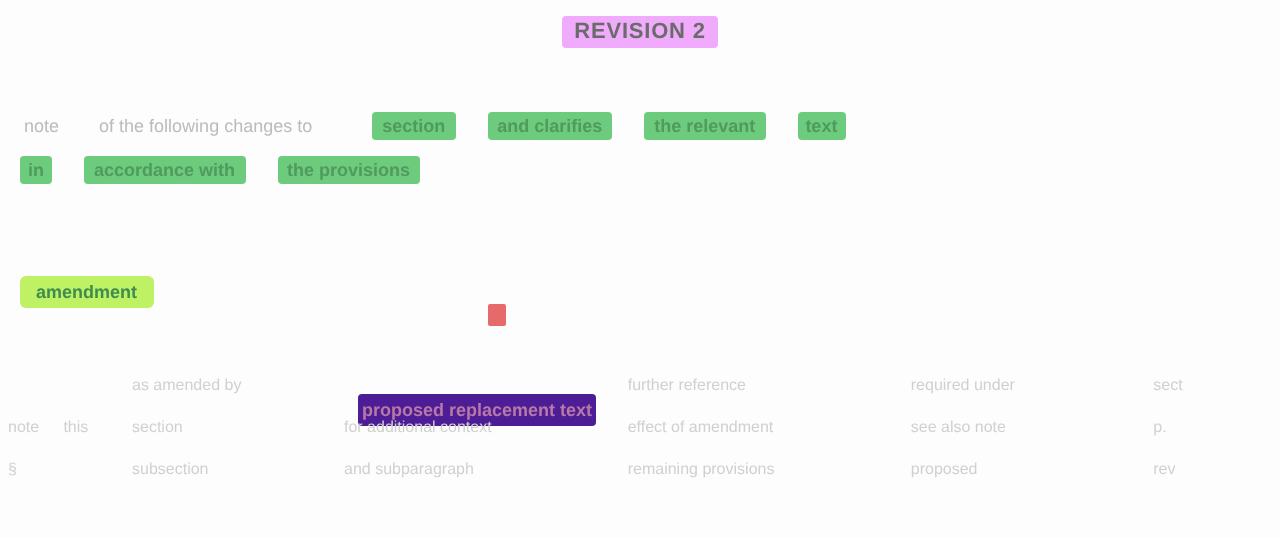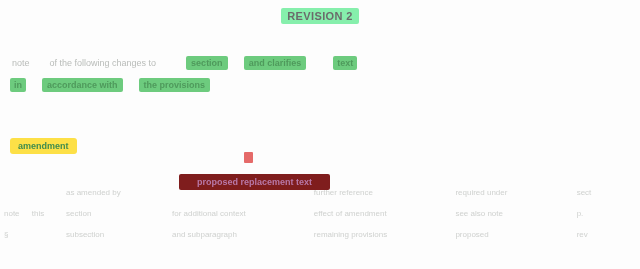--- a/index.html
+++ b/index.html
@@ -22,21 +22,21 @@
     left: 0; top: 6px;
     width: 640px;
     text-align: center;
   }
   .title {
     display: inline-block;
     font-size: 11px;
     font-weight: bold;
     color: #6b6b6b;
     letter-spacing: 0.4px;
-    background: #86efac;
+    background: #f0abfc;
     padding: 2px 6px;
     border-radius: 2px;
     white-space: nowrap;
   }
 
   
   .diff-block {
     position: absolute;
     left: 10px; top: 52px;
     width: 624px;
@@ -71,21 +71,21 @@
     padding: 2px 4px;
     font-weight: bold;
   }
   .gap-sm { width: 6px; display: inline-block; }
   .gap-md { width: 18px; display: inline-block; }
 
   
   .standalone-ins {
     position: absolute;
     left: 10px; top: 138px;
-    background: #fde047;
+    background: #bef264;
     color: #3f8c4e;
     font-size: 9px;
     font-weight: bold;
     padding: 3px 8px;
     border-radius: 3px;
     white-space: nowrap;
   }
 
   
   .red-marker {
@@ -93,25 +93,25 @@
     left: 244px; top: 152px;
     width: 9px; height: 11px;
     background: #e0504f;
     border-radius: 1px;
     opacity: 0.85;
   }
 
   
   .pink-span {
     position: absolute;
-    left: 179px; top: 174px;
-    background: #7f1d1d;
+    left: 179px; top: 197px;
+    background: #4c1d95;
     color: #b878a8;
     font-size: 9px;
-    padding: 3px 18px;
+    padding: 3px 2px;
     border-radius: 2px;
     white-space: nowrap;
     font-weight: bold;
   }
 
   
   .lower {
     position: absolute;
     left: 0; top: 182px;
     width: 640px; height: 87px;
@@ -151,20 +151,21 @@
 
     <div class="diff-line">
       <span class="tok">note</span>
       <span class="gap-sm"></span>
       <span class="tok">of the following changes to</span>
       <span class="gap-md"></span>
       <span class="tok ins">section</span>
       <span class="gap-sm"></span>
       <span class="tok ins">and clarifies</span>
       <span class="gap-sm"></span>
+      <span class="tok ins">the relevant</span>
       <span class="gap-sm"></span>
       <span class="tok ins-sm">text</span>
     </div>
 
     <div class="diff-line">
       <span class="tok ins-sm">in</span>
       <span class="gap-sm"></span>
       <span class="tok ins">accordance with</span>
       <span class="gap-sm"></span>
       <span class="tok ins">the provisions</span>

